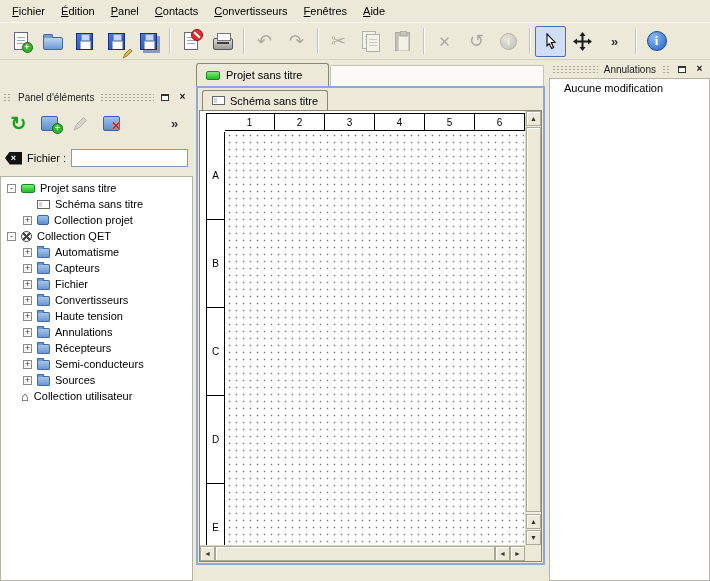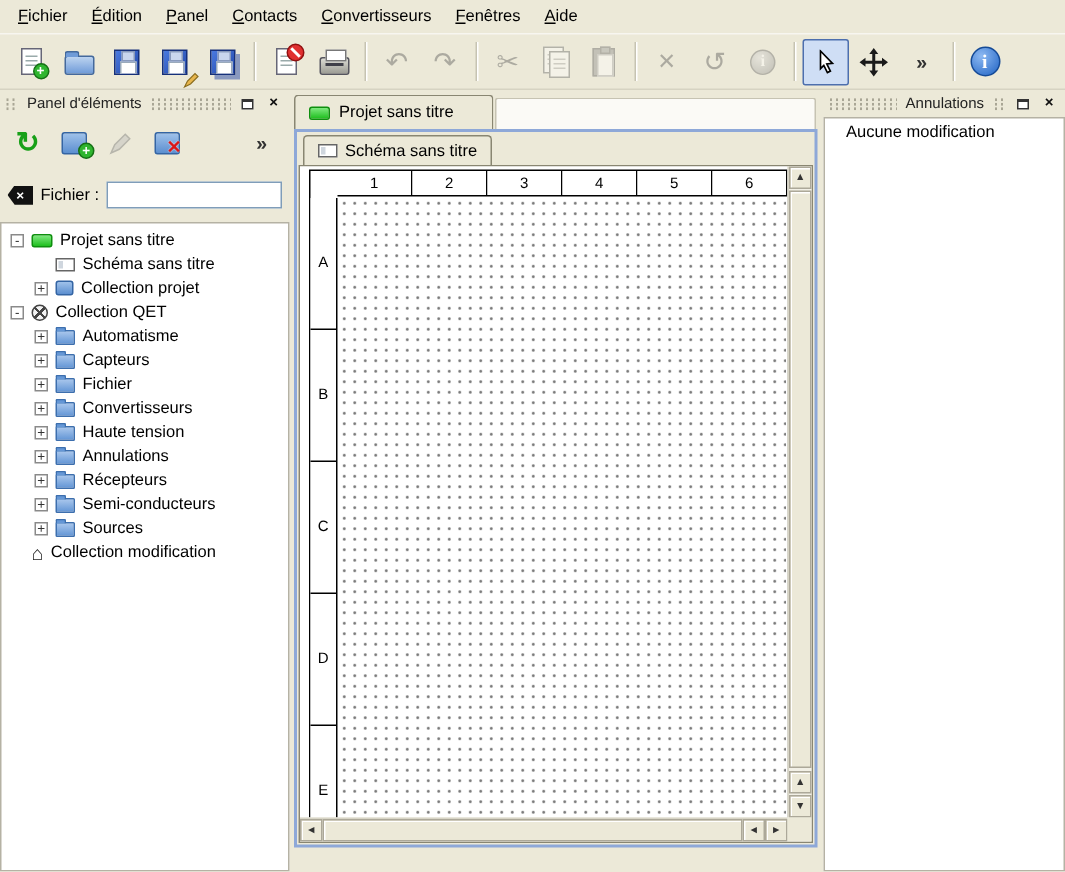--- a/index.html
+++ b/index.html
@@ -78,21 +78,21 @@
   .dock-titlebar { height:18px; flex:none; display:flex; align-items:center; gap:3px; padding:0 3px; }
   .grip { height:9px; flex:1; background-image:radial-gradient(#a9a695 0.9px, transparent 1px); background-size:4px 3px; }
   .grip.short { flex:0 0 9px; }
   .dock-title { font-size:10px; color:#222; padding:0 3px; white-space:nowrap; }
   .dock-btn { width:15px; height:14px; flex:none; display:flex; align-items:center; justify-content:center;
               border:1px solid transparent; }
   .ic-restore { width:8px; height:7px; border:1px solid #333; border-top:2px solid #333; background:#fff; }
   .ic-close-x { font-size:10px; font-weight:bold; color:#111; line-height:1; }
 
   
-  .left-dock { width:193px; flex:none; }
+  .left-dock { width:193px; flex:none;margin-top:28px; }
   .panel-toolbar { height:34px; flex:none; display:flex; align-items:center; gap:4px; padding:2px 5px; }
   .ptbtn { width:27px; height:27px; display:flex; align-items:center; justify-content:center;
            position:relative; border:1px solid transparent; border-radius:2px; flex:none; }
   .refresh-glyph { font-size:19px; font-weight:bold; color:#18a018; line-height:1; }
   .ic-collection-lg { width:17px; height:15px; background:linear-gradient(#9fc1ea,#5c8fd0);
                       border:1px solid #3465a4; border-radius:2px; position:relative; }
   .red-x-over { position:absolute; right:-2px; bottom:-2px; color:#d81818; font-size:12px; font-weight:bold;
                 text-shadow:0 0 1px #fff; line-height:1; }
   .panel-ovf { margin-left:auto; }
 
@@ -368,21 +368,21 @@
         <span>Semi-conducteurs</span>
       </div>
       <div class="tree-row lvl1">
         <span class="exp">+</span>
         <span class="tree-icon ic-folder"></span>
         <span>Sources</span>
       </div>
       <div class="tree-row lvl0">
         <span class="exp none"></span>
         <span class="tree-icon ic-home">⌂</span>
-        <span>Collection modification</span>
+        <span>Collection utilisateur</span>
       </div>
     </div>
   </div>
 
   <div class="center">
     <div class="mdi-tabbar">
       <div class="mdi-tab">
         <span class="ic-project"></span>
         <span>Projet sans titre</span>
       </div>

